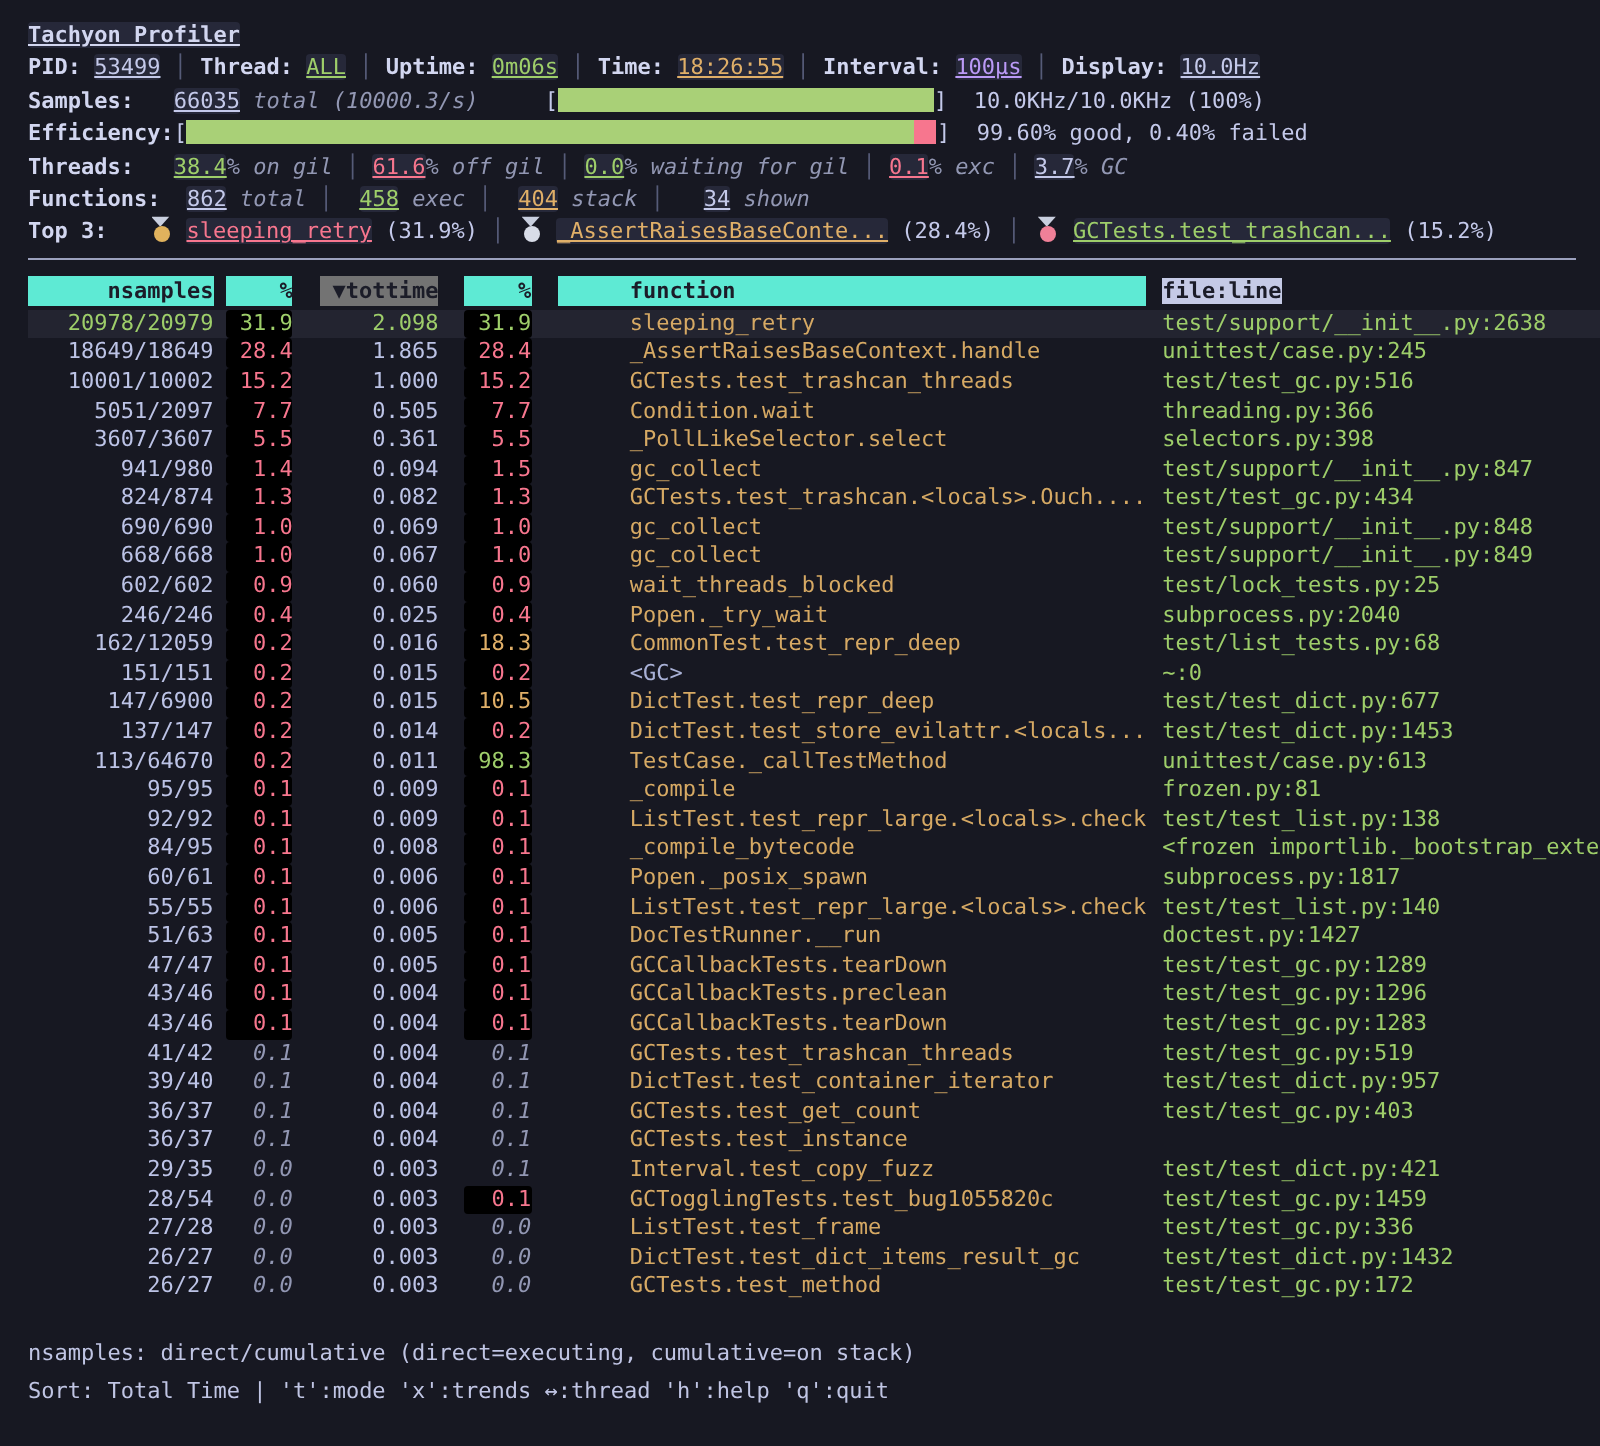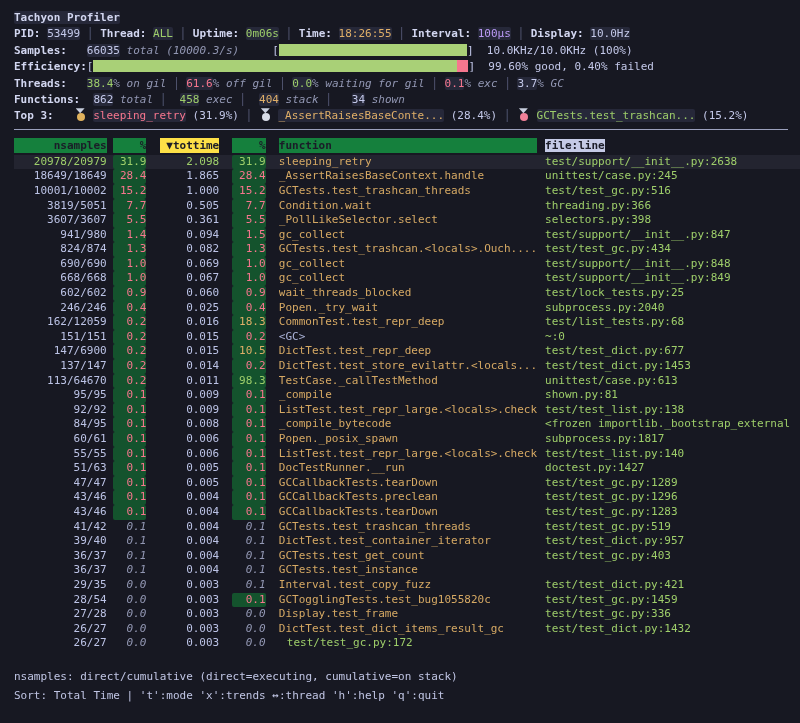--- a/index.html
+++ b/index.html
@@ -14,46 +14,46 @@
   .line{white-space:pre;height:16.4px;line-height:16.4px;}
   
   .s-label{color:#d2d6f0;font-weight:bold;}
   .s-bright{color:#c4c9ea;}
   .s-dim{color:#9297b3;font-style:italic;}
   .s-sep{color:#565b78;}
   .s-green{color:#9ece6a;}
   .s-red{color:#f7768e;}
   .s-orange{color:#e0af68;}
   .s-purple{color:#bb9af7;}
-  .box{background:#262839;border-radius:2px;}
+  .box{background:#262839;border-radius:2px;text-decoration:underline;}
   
   .bar{display:inline-block;height:12px;vertical-align:-2px;position:relative;overflow:hidden;}
   .bar i{display:inline-block;height:100%;float:left;}
   
   .medal{display:inline-block;width:13px;height:13px;position:relative;vertical-align:-2px;}
   .medal .rib{position:absolute;top:0;left:2px;width:9px;height:5px;background:#c9cfdf;
     clip-path:polygon(0 0,100% 0,50% 100%);}
   .medal .disc{position:absolute;bottom:0;left:3px;width:8px;height:8px;border-radius:50%;}
   
   .divider{height:1px;background:#9ba0bd;width:774px;margin:4px 0 8px 0;}
   
   .thead,.trow{display:flex;white-space:pre;height:14.6px;line-height:14.6px;align-items:baseline;}
   .thead{height:15px;line-height:15px;margin-bottom:2px;}
   .c-ns{width:14ch;text-align:right;flex:none;}
   .g1{width:1ch;flex:none;}
   .c-p{width:5ch;text-align:right;flex:none;}
   .g2{width:2ch;flex:none;}
   .c-tt{width:9ch;text-align:right;flex:none;}
-  .c-fn{width:39ch;flex:none;overflow:hidden;}
+  .c-fn{width:39ch;flex:none;overflow:hidden;padding-left:36px;}
   .g5{width:8px;flex:none;}
   .c-fl{flex:1;overflow:hidden;}
-  .hcell{background:#15803d;color:#1b1c28;font-weight:bold;}
-  .hcell.sorted{background:#fde047;}
+  .hcell{background:#5eead4;color:#1b1c28;font-weight:bold;}
+  .hcell.sorted{background:#737373;}
   .hwrap{background:#c5cae6;color:#1b1c28;font-weight:bold;text-align:center;}
-  .cellbox{background:#14532d;border-radius:2px;}
+  .cellbox{background:#000000;border-radius:2px;}
   .row-sel{background:rgba(200,205,235,0.07);}
   .fn-t{color:#d6a964;}
   .fn-l{color:#a9b1d6;}
   .fl{color:#9ece6a;}
   .num{color:#bcc3e6;}
   
   .footer{margin-top:16px;}
   .footer .fline{white-space:pre;height:19px;line-height:19px;color:#c0c5e4;}
 </style>
 </head>
@@ -69,51 +69,51 @@
   <div class="line"><span class="s-label">Top 3:</span><span class="">   </span><span class="medal"><i class="rib"></i><i class="disc" style="background:#e0b25d"></i></span><span class=""> </span><span class="s-red box">sleeping_retry</span><span class="s-bright"> (31.9%)</span><span class="s-sep"> │ </span><span class="medal"><i class="rib"></i><i class="disc" style="background:#d8dce8"></i></span><span class=""> </span><span class="s-orange box">_AssertRaisesBaseConte...</span><span class="s-bright"> (28.4%)</span><span class="s-sep"> │ </span><span class="medal"><i class="rib"></i><i class="disc" style="background:#f08098"></i></span><span class=""> </span><span class="s-green box">GCTests.test_trashcan...</span><span class="s-bright"> (15.2%)</span></div>
 
   <div class="divider"></div>
 
   <div id="table">
     <div class="thead" id="thead"><span class="c-ns hcell">nsamples</span><span class="g1"></span><span class="c-p hcell">%</span><span class="g2"></span><span class="c-tt hcell sorted">▼tottime</span><span class="g2"></span><span class="c-p hcell">%</span><span class="g2"></span><span class="c-fn hcell">function</span><span class="g5"></span><span class="c-fl"><span class="hwrap">file:line</span></span></div>
     <div id="tbody">
         <div class="trow row-sel"><span class="c-ns s-green">20978/20979</span><span class="g1"></span><span class="c-p s-green cellbox">31.9</span><span class="g2"></span><span class="c-tt s-green">2.098</span><span class="g2"></span><span class="c-p s-green cellbox">31.9</span><span class="g2"></span><span class="c-fn fn-t">sleeping_retry</span><span class="g5"></span><span class="c-fl fl">test/support/__init__.py:2638</span></div>
         <div class="trow"><span class="c-ns num">18649/18649</span><span class="g1"></span><span class="c-p s-red cellbox">28.4</span><span class="g2"></span><span class="c-tt num">1.865</span><span class="g2"></span><span class="c-p s-red cellbox">28.4</span><span class="g2"></span><span class="c-fn fn-t">_AssertRaisesBaseContext.handle</span><span class="g5"></span><span class="c-fl fl">unittest/case.py:245</span></div>
         <div class="trow"><span class="c-ns num">10001/10002</span><span class="g1"></span><span class="c-p s-red cellbox">15.2</span><span class="g2"></span><span class="c-tt num">1.000</span><span class="g2"></span><span class="c-p s-red cellbox">15.2</span><span class="g2"></span><span class="c-fn fn-t">GCTests.test_trashcan_threads</span><span class="g5"></span><span class="c-fl fl">test/test_gc.py:516</span></div>
-        <div class="trow"><span class="c-ns num">3819/5051</span><span class="g1"></span><span class="c-p s-red cellbox">7.7</span><span class="g2"></span><span class="c-tt num">0.505</span><span class="g2"></span><span class="c-p s-red cellbox">7.7</span><span class="g2"></span><span class="c-fn fn-t">Condition.wait</span><span class="g5"></span><span class="c-fl fl">threading.py:366</span></div>
+        <div class="trow"><span class="c-ns num">5051/2097</span><span class="g1"></span><span class="c-p s-red cellbox">7.7</span><span class="g2"></span><span class="c-tt num">0.505</span><span class="g2"></span><span class="c-p s-red cellbox">7.7</span><span class="g2"></span><span class="c-fn fn-t">Condition.wait</span><span class="g5"></span><span class="c-fl fl">threading.py:366</span></div>
         <div class="trow"><span class="c-ns num">3607/3607</span><span class="g1"></span><span class="c-p s-red cellbox">5.5</span><span class="g2"></span><span class="c-tt num">0.361</span><span class="g2"></span><span class="c-p s-red cellbox">5.5</span><span class="g2"></span><span class="c-fn fn-t">_PollLikeSelector.select</span><span class="g5"></span><span class="c-fl fl">selectors.py:398</span></div>
         <div class="trow"><span class="c-ns num">941/980</span><span class="g1"></span><span class="c-p s-red cellbox">1.4</span><span class="g2"></span><span class="c-tt num">0.094</span><span class="g2"></span><span class="c-p s-red cellbox">1.5</span><span class="g2"></span><span class="c-fn fn-t">gc_collect</span><span class="g5"></span><span class="c-fl fl">test/support/__init__.py:847</span></div>
         <div class="trow"><span class="c-ns num">824/874</span><span class="g1"></span><span class="c-p s-red cellbox">1.3</span><span class="g2"></span><span class="c-tt num">0.082</span><span class="g2"></span><span class="c-p s-red cellbox">1.3</span><span class="g2"></span><span class="c-fn fn-t">GCTests.test_trashcan.&lt;locals&gt;.Ouch....</span><span class="g5"></span><span class="c-fl fl">test/test_gc.py:434</span></div>
         <div class="trow"><span class="c-ns num">690/690</span><span class="g1"></span><span class="c-p s-red cellbox">1.0</span><span class="g2"></span><span class="c-tt num">0.069</span><span class="g2"></span><span class="c-p s-red cellbox">1.0</span><span class="g2"></span><span class="c-fn fn-t">gc_collect</span><span class="g5"></span><span class="c-fl fl">test/support/__init__.py:848</span></div>
         <div class="trow"><span class="c-ns num">668/668</span><span class="g1"></span><span class="c-p s-red cellbox">1.0</span><span class="g2"></span><span class="c-tt num">0.067</span><span class="g2"></span><span class="c-p s-red cellbox">1.0</span><span class="g2"></span><span class="c-fn fn-t">gc_collect</span><span class="g5"></span><span class="c-fl fl">test/support/__init__.py:849</span></div>
         <div class="trow"><span class="c-ns num">602/602</span><span class="g1"></span><span class="c-p s-red cellbox">0.9</span><span class="g2"></span><span class="c-tt num">0.060</span><span class="g2"></span><span class="c-p s-red cellbox">0.9</span><span class="g2"></span><span class="c-fn fn-t">wait_threads_blocked</span><span class="g5"></span><span class="c-fl fl">test/lock_tests.py:25</span></div>
         <div class="trow"><span class="c-ns num">246/246</span><span class="g1"></span><span class="c-p s-red cellbox">0.4</span><span class="g2"></span><span class="c-tt num">0.025</span><span class="g2"></span><span class="c-p s-red cellbox">0.4</span><span class="g2"></span><span class="c-fn fn-t">Popen._try_wait</span><span class="g5"></span><span class="c-fl fl">subprocess.py:2040</span></div>
         <div class="trow"><span class="c-ns num">162/12059</span><span class="g1"></span><span class="c-p s-red cellbox">0.2</span><span class="g2"></span><span class="c-tt num">0.016</span><span class="g2"></span><span class="c-p s-orange cellbox">18.3</span><span class="g2"></span><span class="c-fn fn-t">CommonTest.test_repr_deep</span><span class="g5"></span><span class="c-fl fl">test/list_tests.py:68</span></div>
         <div class="trow"><span class="c-ns num">151/151</span><span class="g1"></span><span class="c-p s-red cellbox">0.2</span><span class="g2"></span><span class="c-tt num">0.015</span><span class="g2"></span><span class="c-p s-red cellbox">0.2</span><span class="g2"></span><span class="c-fn fn-l">&lt;GC&gt;</span><span class="g5"></span><span class="c-fl fl">~:0</span></div>
         <div class="trow"><span class="c-ns num">147/6900</span><span class="g1"></span><span class="c-p s-red cellbox">0.2</span><span class="g2"></span><span class="c-tt num">0.015</span><span class="g2"></span><span class="c-p s-orange cellbox">10.5</span><span class="g2"></span><span class="c-fn fn-t">DictTest.test_repr_deep</span><span class="g5"></span><span class="c-fl fl">test/test_dict.py:677</span></div>
         <div class="trow"><span class="c-ns num">137/147</span><span class="g1"></span><span class="c-p s-red cellbox">0.2</span><span class="g2"></span><span class="c-tt num">0.014</span><span class="g2"></span><span class="c-p s-red cellbox">0.2</span><span class="g2"></span><span class="c-fn fn-t">DictTest.test_store_evilattr.&lt;locals...</span><span class="g5"></span><span class="c-fl fl">test/test_dict.py:1453</span></div>
         <div class="trow"><span class="c-ns num">113/64670</span><span class="g1"></span><span class="c-p s-red cellbox">0.2</span><span class="g2"></span><span class="c-tt num">0.011</span><span class="g2"></span><span class="c-p s-green cellbox">98.3</span><span class="g2"></span><span class="c-fn fn-t">TestCase._callTestMethod</span><span class="g5"></span><span class="c-fl fl">unittest/case.py:613</span></div>
-        <div class="trow"><span class="c-ns num">95/95</span><span class="g1"></span><span class="c-p s-red cellbox">0.1</span><span class="g2"></span><span class="c-tt num">0.009</span><span class="g2"></span><span class="c-p s-red cellbox">0.1</span><span class="g2"></span><span class="c-fn fn-t">_compile</span><span class="g5"></span><span class="c-fl fl">shown.py:81</span></div>
+        <div class="trow"><span class="c-ns num">95/95</span><span class="g1"></span><span class="c-p s-red cellbox">0.1</span><span class="g2"></span><span class="c-tt num">0.009</span><span class="g2"></span><span class="c-p s-red cellbox">0.1</span><span class="g2"></span><span class="c-fn fn-t">_compile</span><span class="g5"></span><span class="c-fl fl">frozen.py:81</span></div>
         <div class="trow"><span class="c-ns num">92/92</span><span class="g1"></span><span class="c-p s-red cellbox">0.1</span><span class="g2"></span><span class="c-tt num">0.009</span><span class="g2"></span><span class="c-p s-red cellbox">0.1</span><span class="g2"></span><span class="c-fn fn-t">ListTest.test_repr_large.&lt;locals&gt;.check</span><span class="g5"></span><span class="c-fl fl">test/test_list.py:138</span></div>
         <div class="trow"><span class="c-ns num">84/95</span><span class="g1"></span><span class="c-p s-red cellbox">0.1</span><span class="g2"></span><span class="c-tt num">0.008</span><span class="g2"></span><span class="c-p s-red cellbox">0.1</span><span class="g2"></span><span class="c-fn fn-t">_compile_bytecode</span><span class="g5"></span><span class="c-fl fl">&lt;frozen importlib._bootstrap_external</span></div>
         <div class="trow"><span class="c-ns num">60/61</span><span class="g1"></span><span class="c-p s-red cellbox">0.1</span><span class="g2"></span><span class="c-tt num">0.006</span><span class="g2"></span><span class="c-p s-red cellbox">0.1</span><span class="g2"></span><span class="c-fn fn-t">Popen._posix_spawn</span><span class="g5"></span><span class="c-fl fl">subprocess.py:1817</span></div>
         <div class="trow"><span class="c-ns num">55/55</span><span class="g1"></span><span class="c-p s-red cellbox">0.1</span><span class="g2"></span><span class="c-tt num">0.006</span><span class="g2"></span><span class="c-p s-red cellbox">0.1</span><span class="g2"></span><span class="c-fn fn-t">ListTest.test_repr_large.&lt;locals&gt;.check</span><span class="g5"></span><span class="c-fl fl">test/test_list.py:140</span></div>
         <div class="trow"><span class="c-ns num">51/63</span><span class="g1"></span><span class="c-p s-red cellbox">0.1</span><span class="g2"></span><span class="c-tt num">0.005</span><span class="g2"></span><span class="c-p s-red cellbox">0.1</span><span class="g2"></span><span class="c-fn fn-t">DocTestRunner.__run</span><span class="g5"></span><span class="c-fl fl">doctest.py:1427</span></div>
         <div class="trow"><span class="c-ns num">47/47</span><span class="g1"></span><span class="c-p s-red cellbox">0.1</span><span class="g2"></span><span class="c-tt num">0.005</span><span class="g2"></span><span class="c-p s-red cellbox">0.1</span><span class="g2"></span><span class="c-fn fn-t">GCCallbackTests.tearDown</span><span class="g5"></span><span class="c-fl fl">test/test_gc.py:1289</span></div>
         <div class="trow"><span class="c-ns num">43/46</span><span class="g1"></span><span class="c-p s-red cellbox">0.1</span><span class="g2"></span><span class="c-tt num">0.004</span><span class="g2"></span><span class="c-p s-red cellbox">0.1</span><span class="g2"></span><span class="c-fn fn-t">GCCallbackTests.preclean</span><span class="g5"></span><span class="c-fl fl">test/test_gc.py:1296</span></div>
         <div class="trow"><span class="c-ns num">43/46</span><span class="g1"></span><span class="c-p s-red cellbox">0.1</span><span class="g2"></span><span class="c-tt num">0.004</span><span class="g2"></span><span class="c-p s-red cellbox">0.1</span><span class="g2"></span><span class="c-fn fn-t">GCCallbackTests.tearDown</span><span class="g5"></span><span class="c-fl fl">test/test_gc.py:1283</span></div>
         <div class="trow"><span class="c-ns num">41/42</span><span class="g1"></span><span class="c-p s-dim">0.1</span><span class="g2"></span><span class="c-tt num">0.004</span><span class="g2"></span><span class="c-p s-dim">0.1</span><span class="g2"></span><span class="c-fn fn-t">GCTests.test_trashcan_threads</span><span class="g5"></span><span class="c-fl fl">test/test_gc.py:519</span></div>
         <div class="trow"><span class="c-ns num">39/40</span><span class="g1"></span><span class="c-p s-dim">0.1</span><span class="g2"></span><span class="c-tt num">0.004</span><span class="g2"></span><span class="c-p s-dim">0.1</span><span class="g2"></span><span class="c-fn fn-t">DictTest.test_container_iterator</span><span class="g5"></span><span class="c-fl fl">test/test_dict.py:957</span></div>
         <div class="trow"><span class="c-ns num">36/37</span><span class="g1"></span><span class="c-p s-dim">0.1</span><span class="g2"></span><span class="c-tt num">0.004</span><span class="g2"></span><span class="c-p s-dim">0.1</span><span class="g2"></span><span class="c-fn fn-t">GCTests.test_get_count</span><span class="g5"></span><span class="c-fl fl">test/test_gc.py:403</span></div>
         <div class="trow"><span class="c-ns num">36/37</span><span class="g1"></span><span class="c-p s-dim">0.1</span><span class="g2"></span><span class="c-tt num">0.004</span><span class="g2"></span><span class="c-p s-dim">0.1</span><span class="g2"></span><span class="c-fn fn-t">GCTests.test_instance</span><span class="g5"></span></div>
         <div class="trow"><span class="c-ns num">29/35</span><span class="g1"></span><span class="c-p s-dim">0.0</span><span class="g2"></span><span class="c-tt num">0.003</span><span class="g2"></span><span class="c-p s-dim">0.1</span><span class="g2"></span><span class="c-fn fn-t">Interval.test_copy_fuzz</span><span class="g5"></span><span class="c-fl fl">test/test_dict.py:421</span></div>
         <div class="trow"><span class="c-ns num">28/54</span><span class="g1"></span><span class="c-p s-dim">0.0</span><span class="g2"></span><span class="c-tt num">0.003</span><span class="g2"></span><span class="c-p s-red cellbox">0.1</span><span class="g2"></span><span class="c-fn fn-t">GCTogglingTests.test_bug1055820c</span><span class="g5"></span><span class="c-fl fl">test/test_gc.py:1459</span></div>
-        <div class="trow"><span class="c-ns num">27/28</span><span class="g1"></span><span class="c-p s-dim">0.0</span><span class="g2"></span><span class="c-tt num">0.003</span><span class="g2"></span><span class="c-p s-dim">0.0</span><span class="g2"></span><span class="c-fn fn-t">Display.test_frame</span><span class="g5"></span><span class="c-fl fl">test/test_gc.py:336</span></div>
+        <div class="trow"><span class="c-ns num">27/28</span><span class="g1"></span><span class="c-p s-dim">0.0</span><span class="g2"></span><span class="c-tt num">0.003</span><span class="g2"></span><span class="c-p s-dim">0.0</span><span class="g2"></span><span class="c-fn fn-t">ListTest.test_frame</span><span class="g5"></span><span class="c-fl fl">test/test_gc.py:336</span></div>
         <div class="trow"><span class="c-ns num">26/27</span><span class="g1"></span><span class="c-p s-dim">0.0</span><span class="g2"></span><span class="c-tt num">0.003</span><span class="g2"></span><span class="c-p s-dim">0.0</span><span class="g2"></span><span class="c-fn fn-t">DictTest.test_dict_items_result_gc</span><span class="g5"></span><span class="c-fl fl">test/test_dict.py:1432</span></div>
-        <div class="trow"><span class="c-ns num">26/27</span><span class="g1"></span><span class="c-p s-dim">0.0</span><span class="g2"></span><span class="c-tt num">0.003</span><span class="g2"></span><span class="c-p s-dim">0.0</span><span class="g2"></span><span class="g5"></span><span class="c-fl fl">test/test_gc.py:172</span></div>
+        <div class="trow"><span class="c-ns num">26/27</span><span class="g1"></span><span class="c-p s-dim">0.0</span><span class="g2"></span><span class="c-tt num">0.003</span><span class="g2"></span><span class="c-p s-dim">0.0</span><span class="g2"></span><span class="c-fn fn-t">GCTests.test_method</span><span class="g5"></span><span class="c-fl fl">test/test_gc.py:172</span></div>
       </div>
   </div>
 
   <div class="footer">
     <div class="fline">nsamples: direct/cumulative (direct=executing, cumulative=on stack)</div>
     <div class="fline">Sort: Total Time | 't':mode 'x':trends ↔:thread 'h':help 'q':quit</div>
   </div>
 </div>
 
 </body></html>

